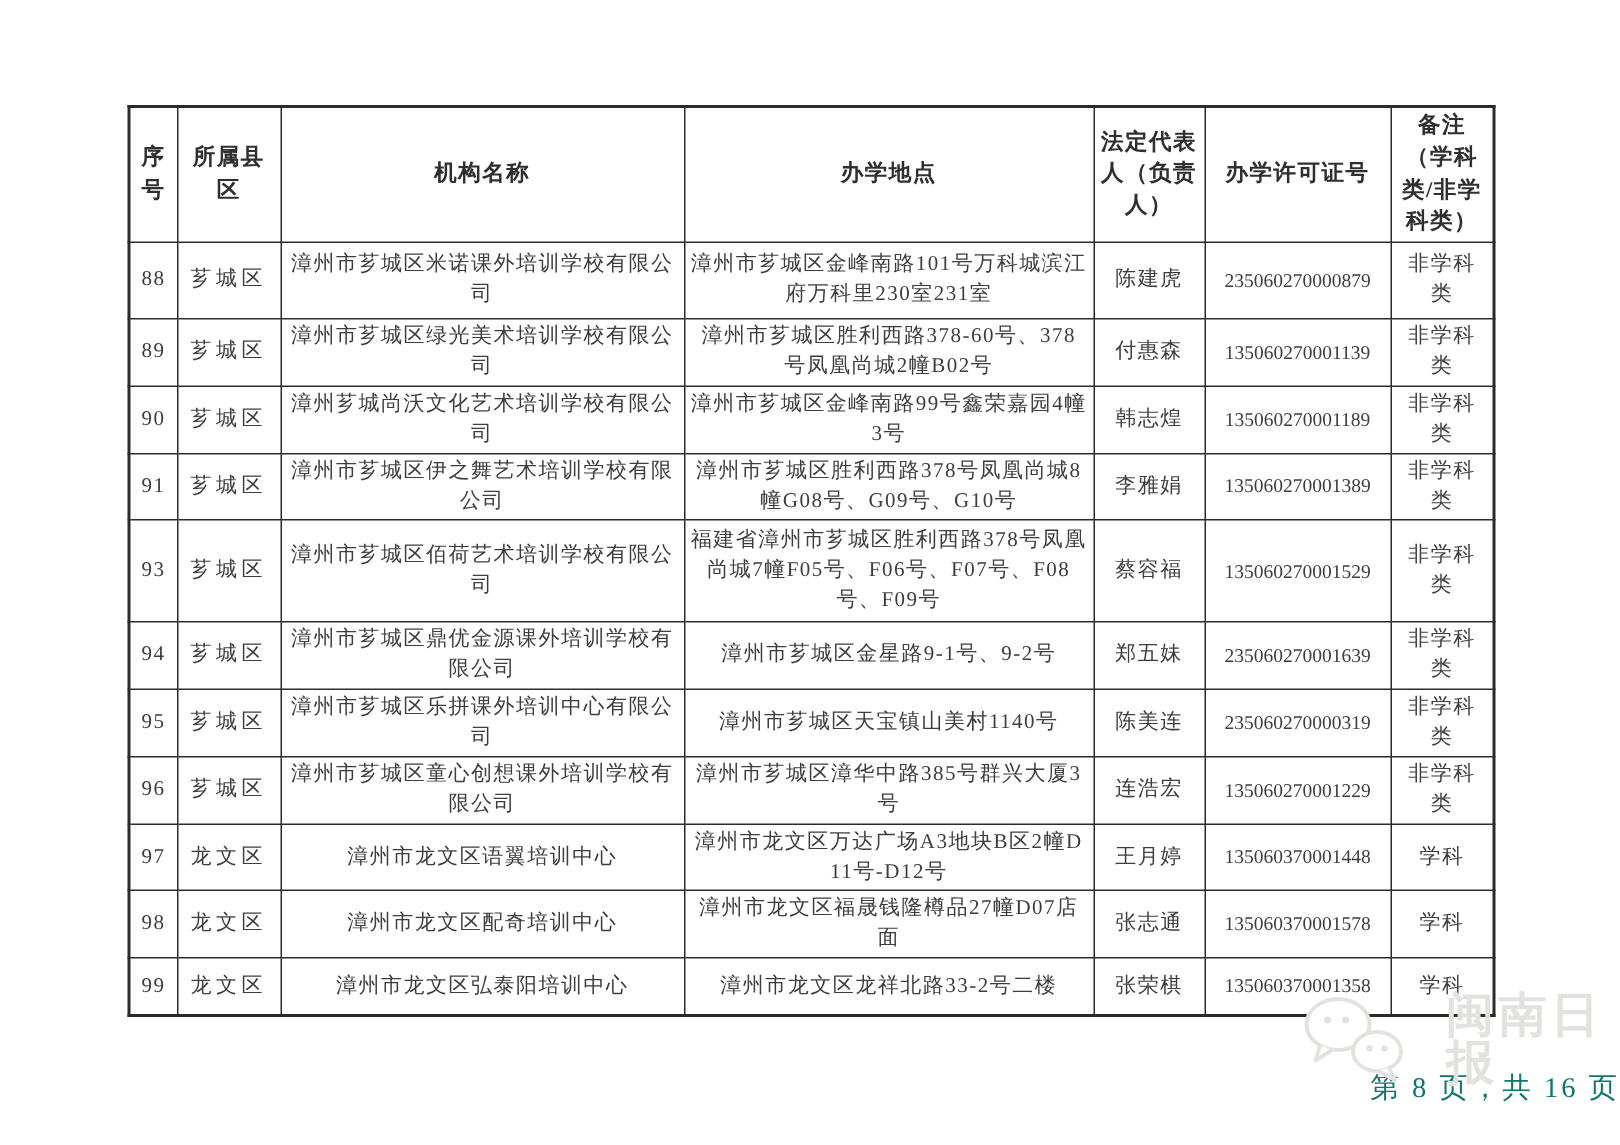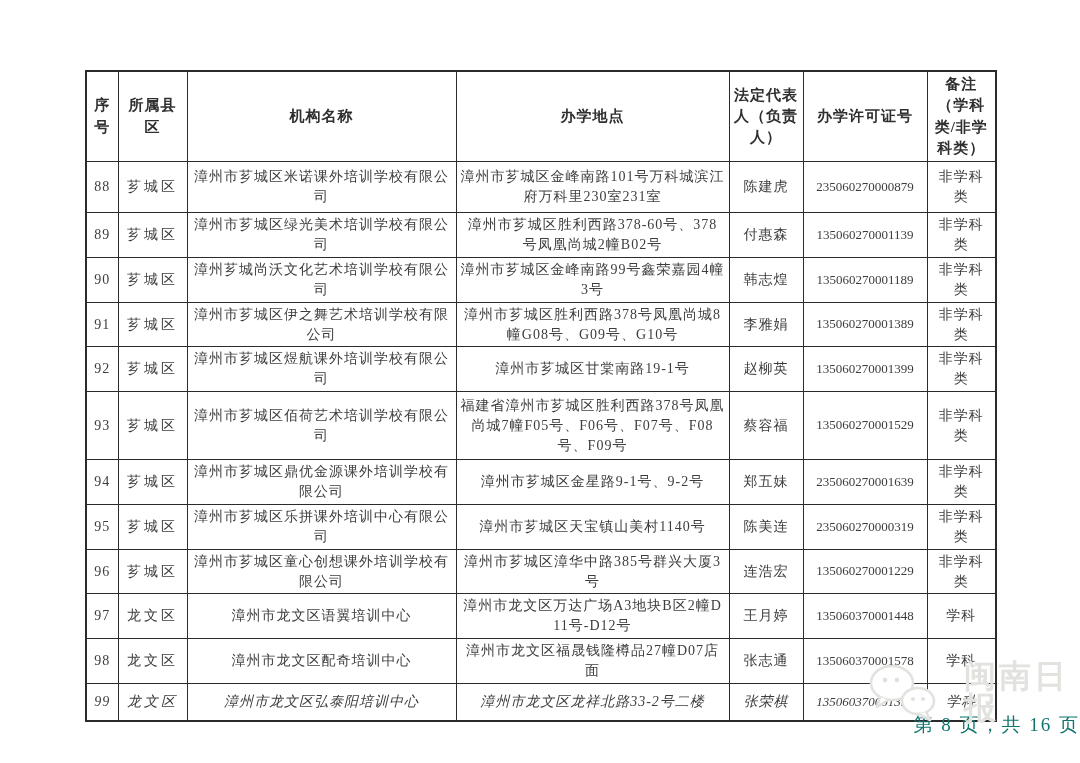--- a/index.html
+++ b/index.html
@@ -110,29 +110,20 @@
         </tr>
         <tr style="height: 40px;">
           <td class="cell-no">91</td>
           <td class="cell-district">芗城区</td>
           <td class="cell-name">漳州市芗城区伊之舞艺术培训学校有限公司</td>
           <td class="cell-address">漳州市芗城区胜利西路378号凤凰尚城8幢G08号、G09号、G10号</td>
           <td class="cell-representative">李雅娟</td>
           <td class="cell-license">135060270001389</td>
           <td class="cell-category">非学科类</td>
         </tr>
-        <tr style="height: 35px;">
-          <td class="cell-no">92</td>
-          <td class="cell-district">芗城区</td>
-          <td class="cell-name">漳州市芗城区煜航课外培训学校有限公司</td>
-          <td class="cell-address">漳州市芗城区甘棠南路19-1号</td>
-          <td class="cell-representative">赵柳英</td>
-          <td class="cell-license">135060270001399</td>
-          <td class="cell-category">非学科类</td>
-        </tr>
         <tr style="height: 68px;">
           <td class="cell-no">93</td>
           <td class="cell-district">芗城区</td>
           <td class="cell-name">漳州市芗城区佰荷艺术培训学校有限公司</td>
           <td class="cell-address">福建省漳州市芗城区胜利西路378号凤凰尚城7幢F05号、F06号、F07号、F08号、F09号</td>
           <td class="cell-representative">蔡容福</td>
           <td class="cell-license">135060270001529</td>
           <td class="cell-category">非学科类</td>
         </tr>
         <tr style="height: 38px;">
@@ -173,21 +164,21 @@
         </tr>
         <tr style="height: 38px;">
           <td class="cell-no">98</td>
           <td class="cell-district">龙文区</td>
           <td class="cell-name">漳州市龙文区配奇培训中心</td>
           <td class="cell-address">漳州市龙文区福晟钱隆樽品27幢D07店面</td>
           <td class="cell-representative">张志通</td>
           <td class="cell-license">135060370001578</td>
           <td class="cell-category">学科</td>
         </tr>
-        <tr style="height: 38px; font-style: italic;">
+        <tr style="height: 38px;">
           <td class="cell-no">99</td>
           <td class="cell-district">龙文区</td>
           <td class="cell-name">漳州市龙文区弘泰阳培训中心</td>
           <td class="cell-address">漳州市龙文区龙祥北路33-2号二楼</td>
           <td class="cell-representative">张荣棋</td>
           <td class="cell-license">135060370001358</td>
           <td class="cell-category">学科</td>
         </tr>
       </tbody>
   </table>

